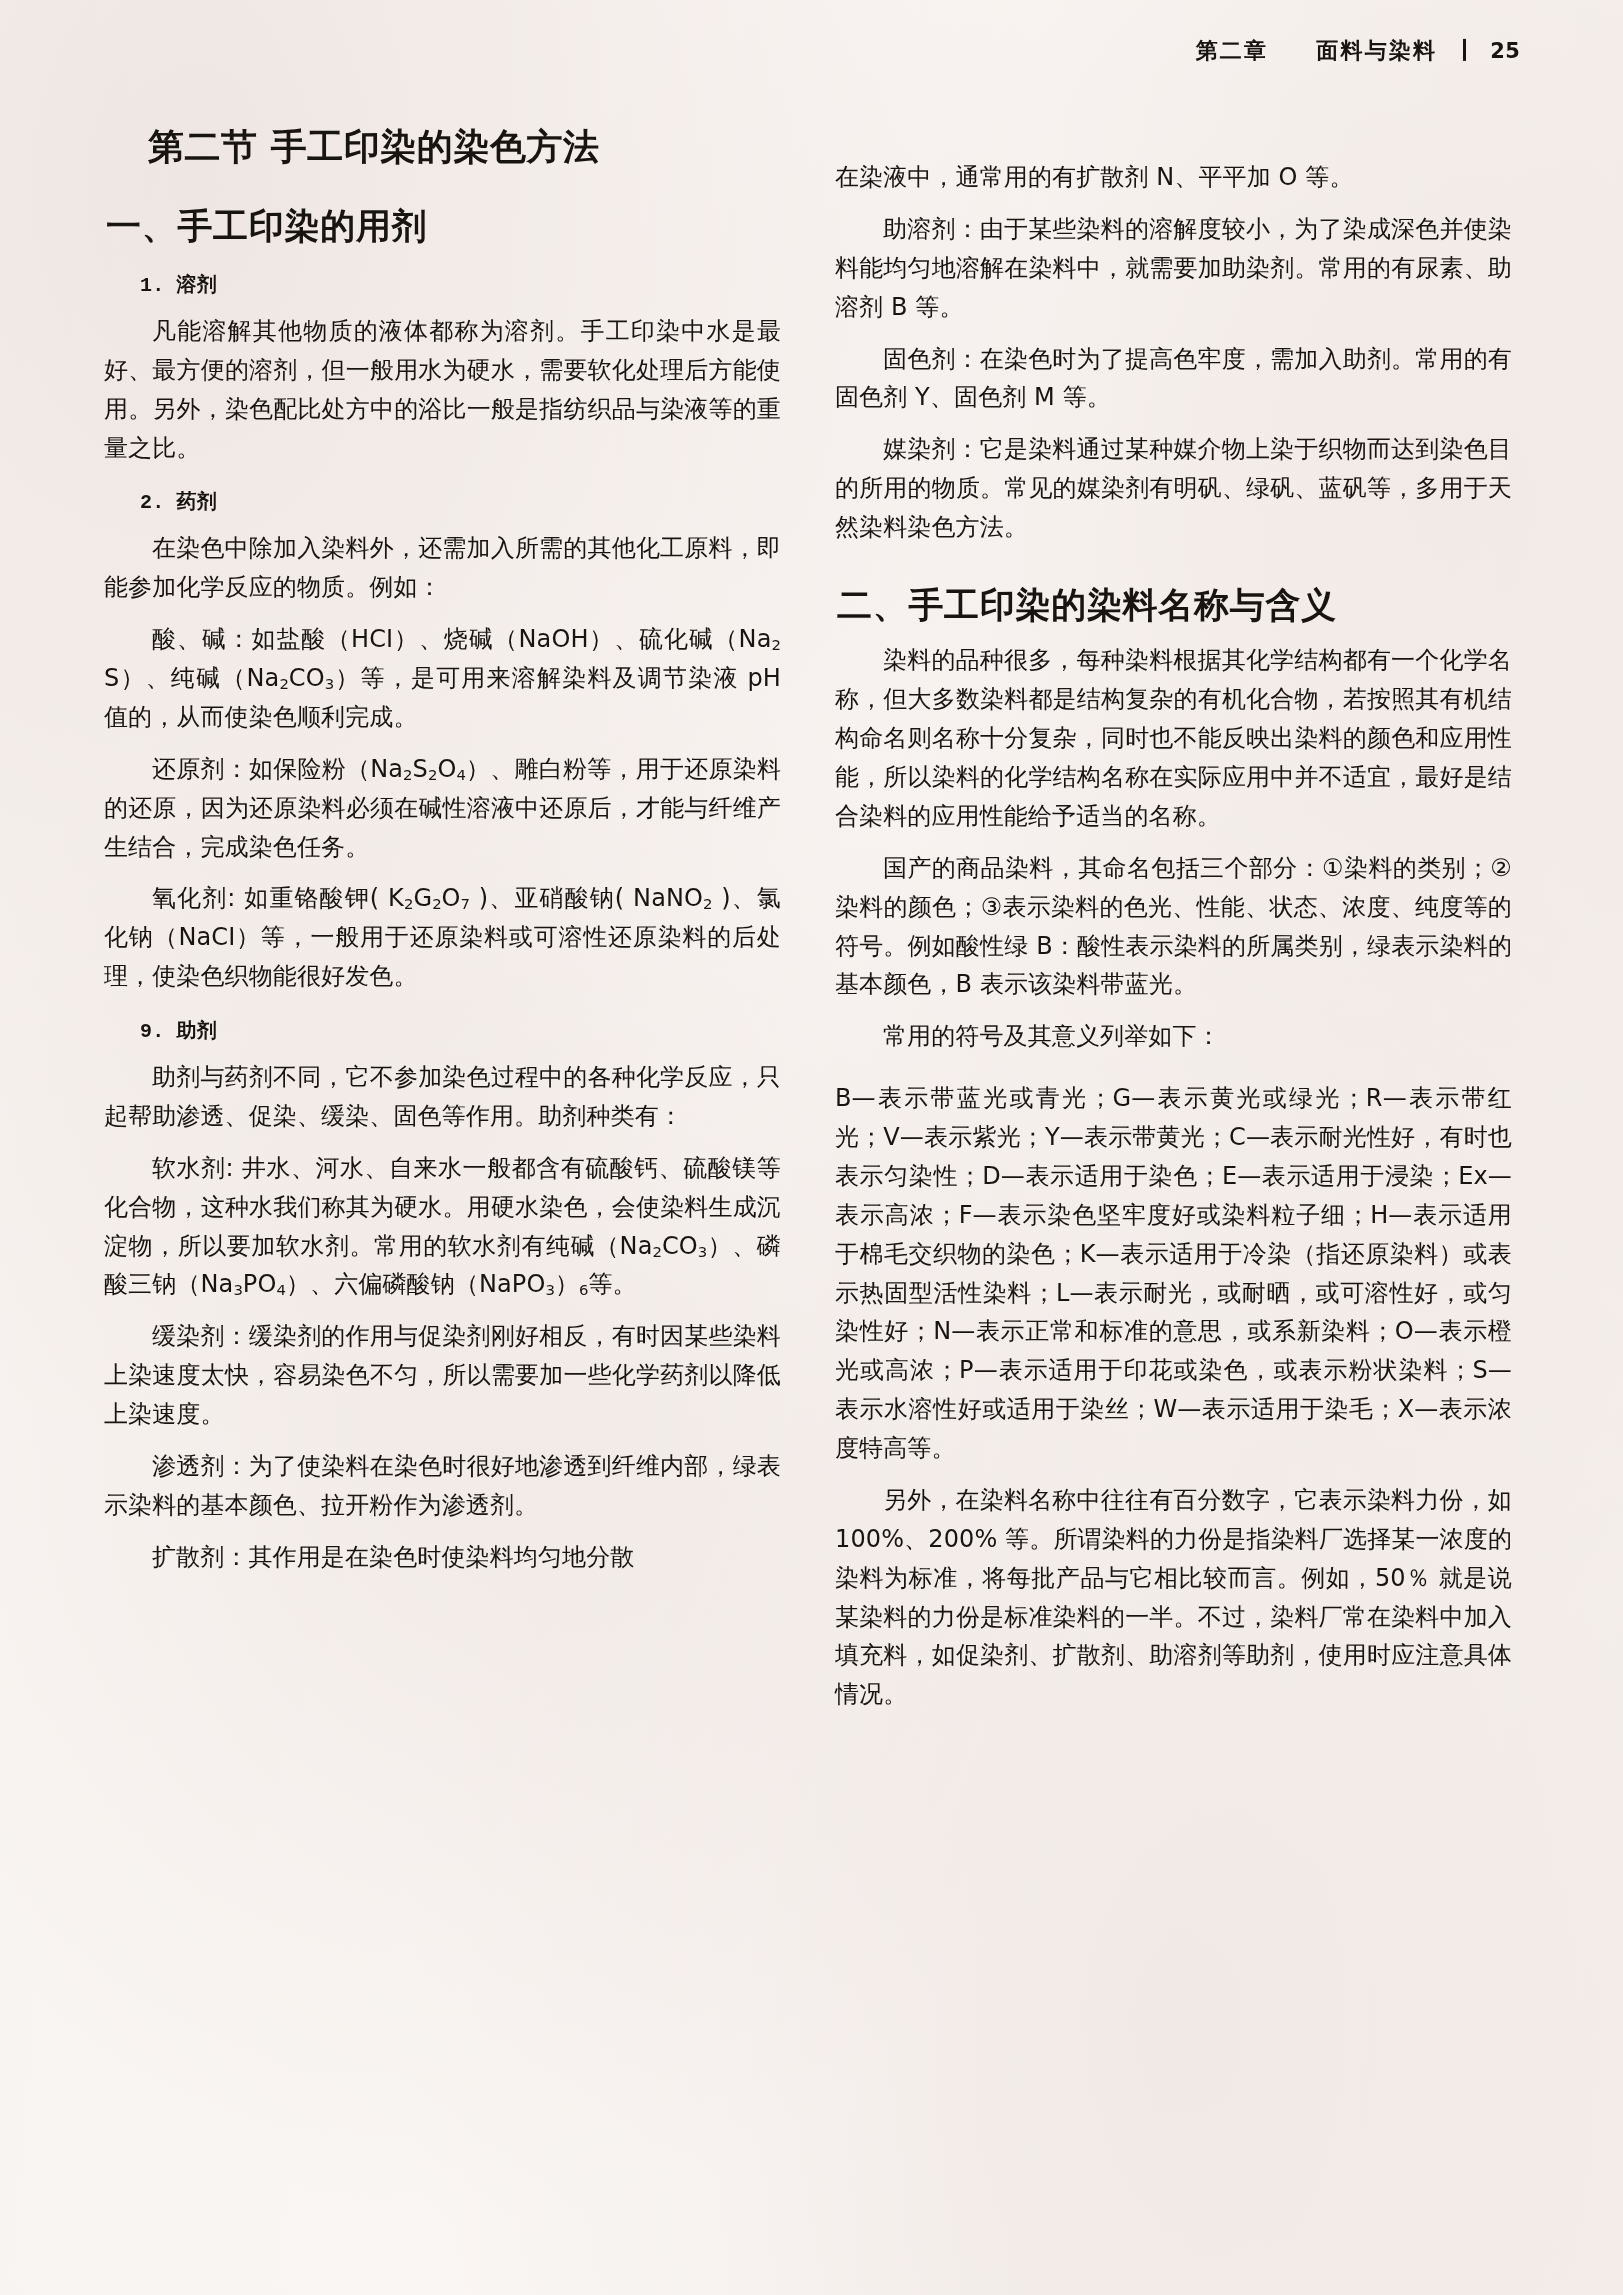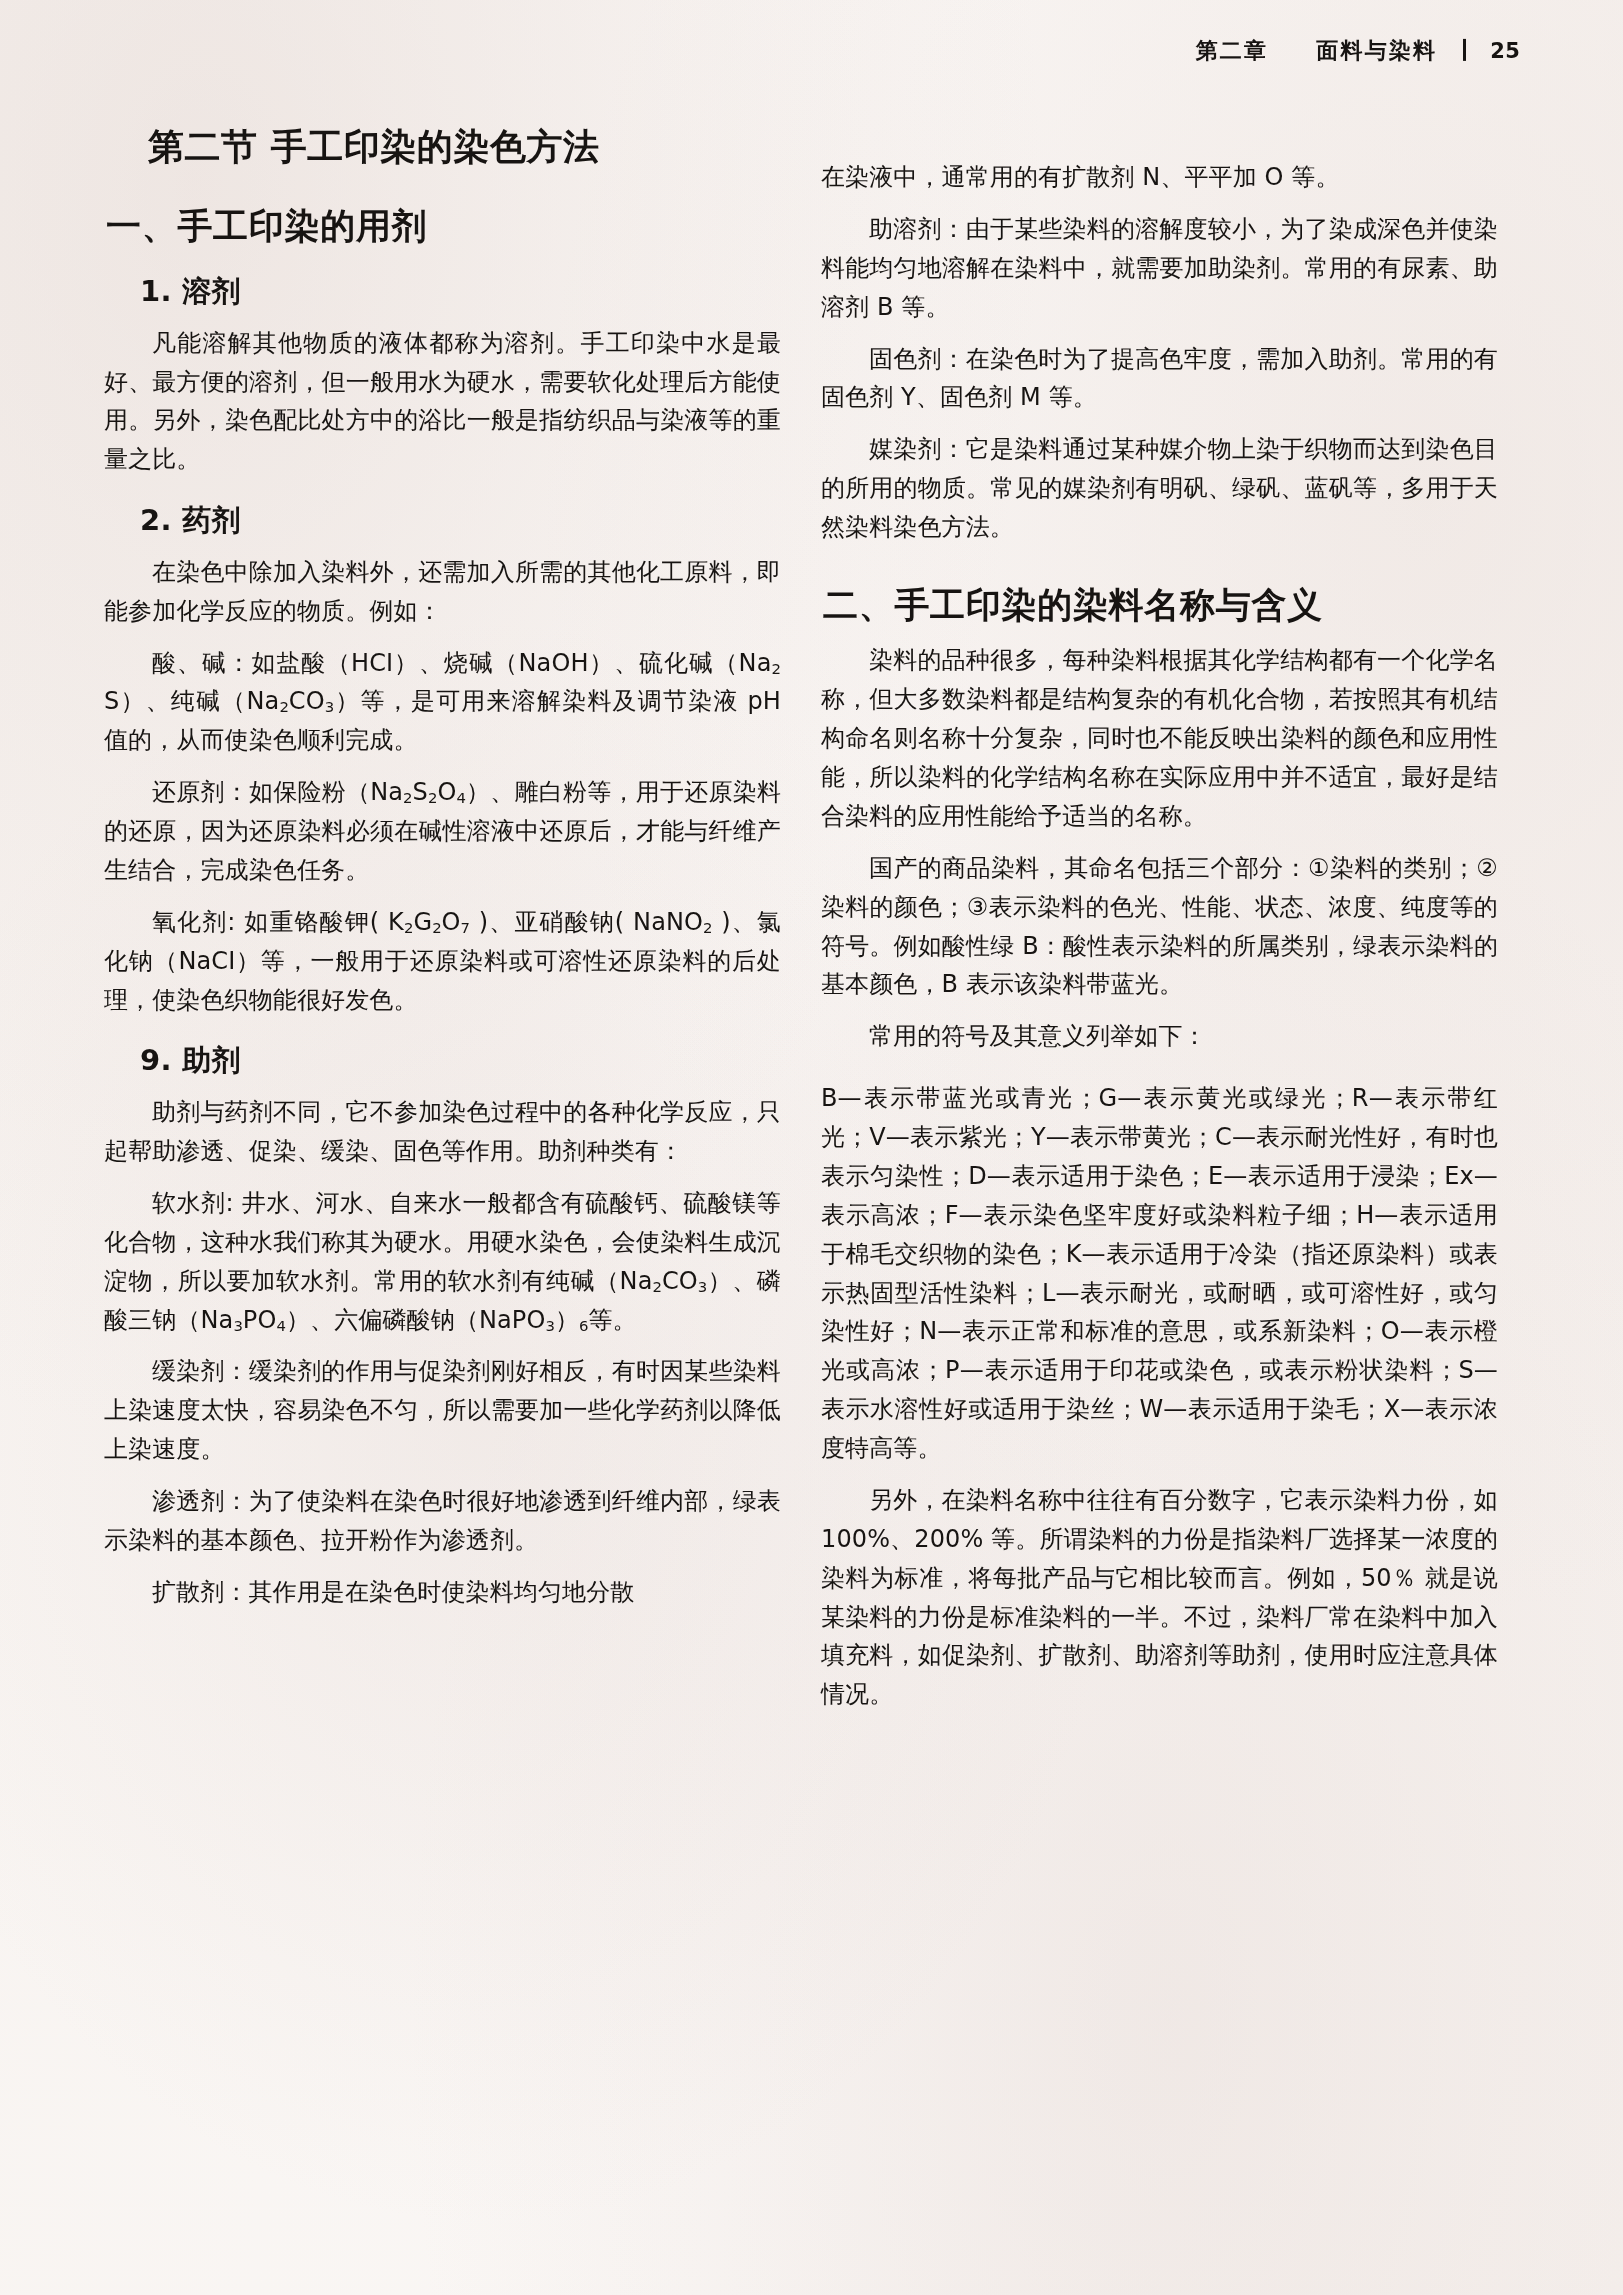--- a/index.html
+++ b/index.html
@@ -68,21 +68,21 @@
   }
 
   
   .columns {
     position: absolute;
     top: 98px;
     left: 104px;
     right: 86px;
     bottom: 105px;
     display: flex;
-    gap: 40px;
+    gap: 54px;
   }
   .col { width: 677px; flex: 0 0 677px; }
   .col.right { padding-top: 20px; }
 
   
   h1.doc-title {
     margin: 28px 0 0 0;
     padding-left: 44px;
     font-size: 36px;
     font-weight: 700;
@@ -92,24 +92,25 @@
   h2.sec-head {
     margin: 36px 0 0 2px;
     font-size: 35px;
     font-weight: 700;
     letter-spacing: 0.02em;
     line-height: 1.3;
   }
   h3.sub-head {
     margin: 23px 0 0 0;
     padding-left: 36px;
-    font-size: 29px;
+    font-size: 20px;
     font-weight: 700;
     letter-spacing: 0.01em;
     line-height: 1.3;
+    font-family: Liberation Mono, monospace;
   }
   p.para {
     margin: 13px 0 0 0;
     font-size: 24px;
     line-height: 1.62;
     text-align: justify;
     text-justify: inter-character;
     text-indent: 2em;
     letter-spacing: 0.005em;
     word-break: break-all;

